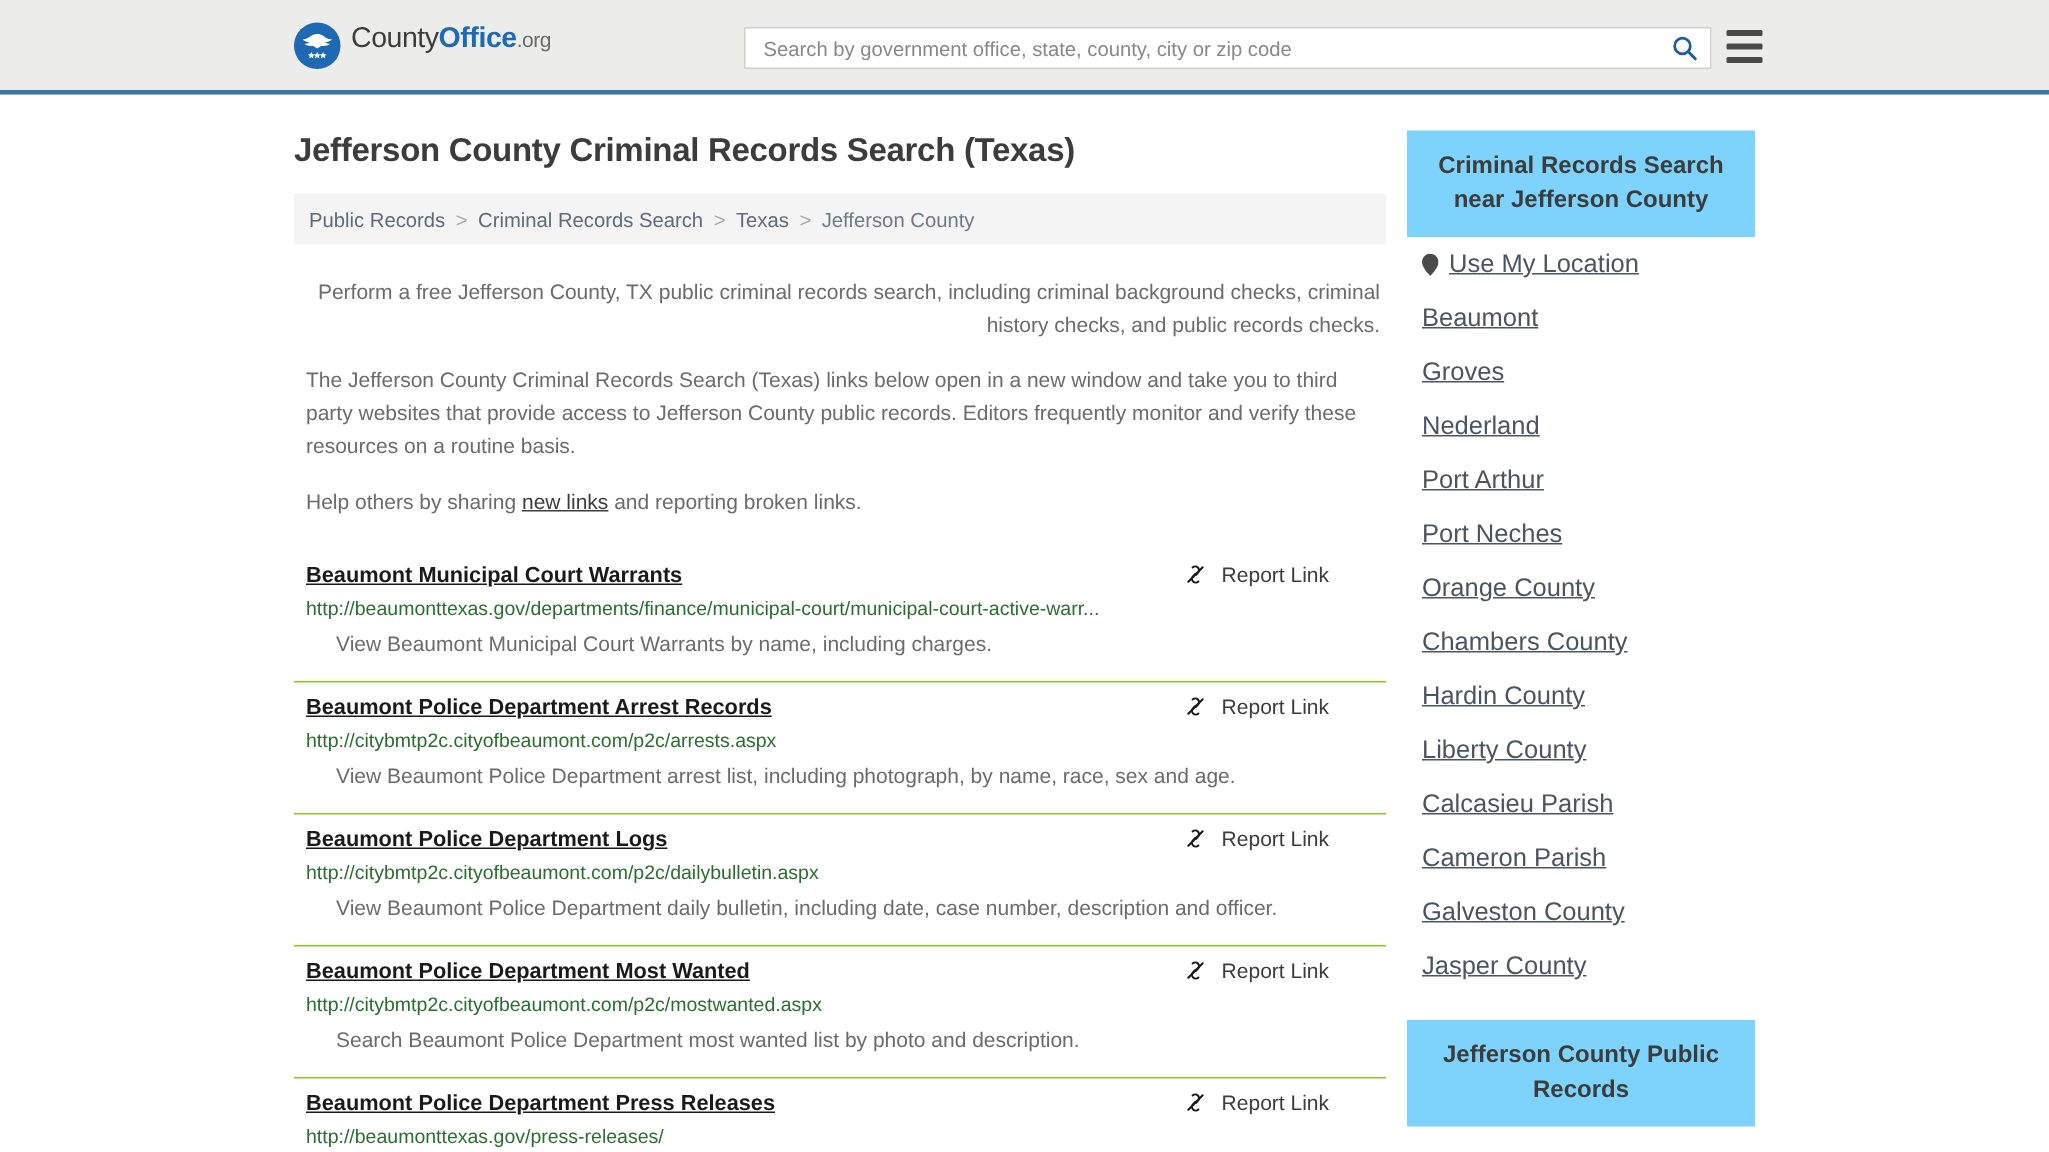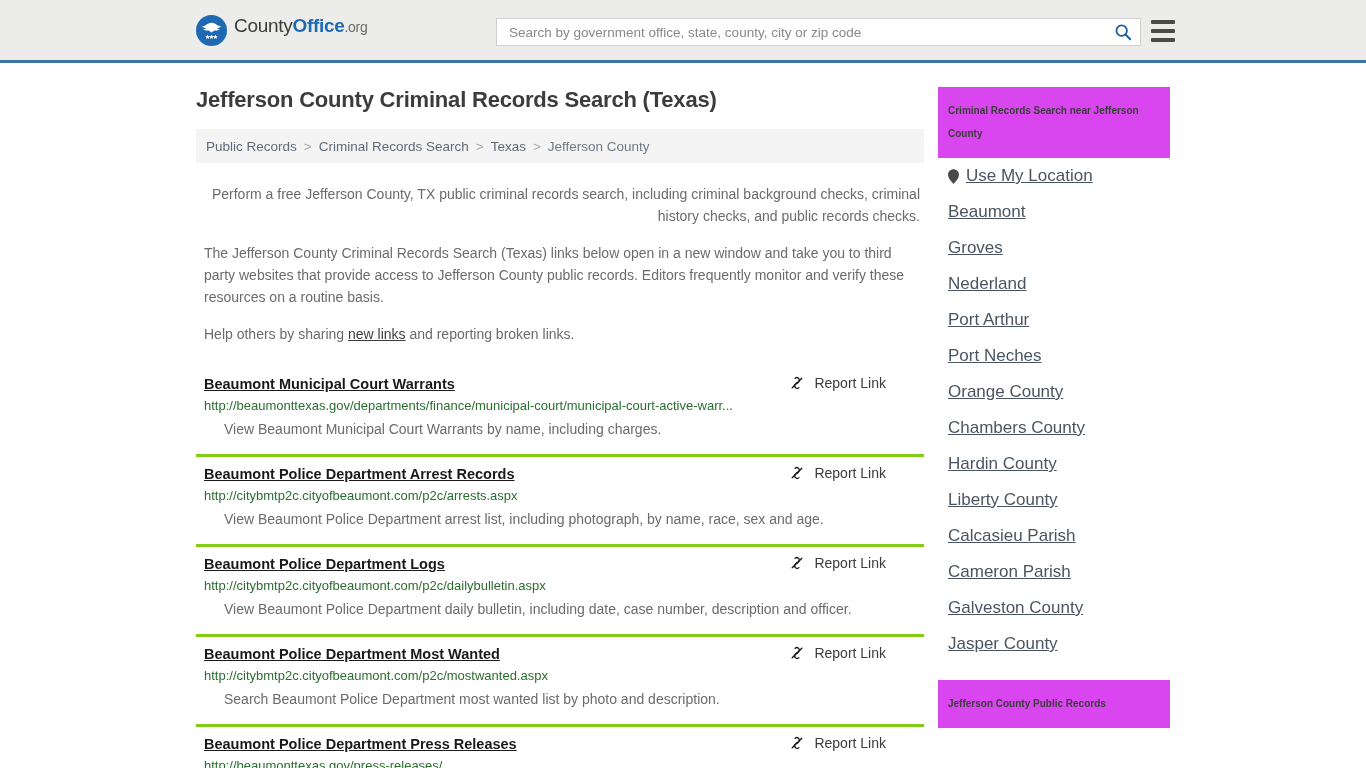--- a/index.html
+++ b/index.html
@@ -130,21 +130,21 @@
   .intro a.inline-link {
     color: #3c3c3c;
     text-decoration: underline;
     font-weight: normal;
     cursor: pointer;
   }
 
   
   .results { margin-top: 22px; }
   .result {
-    border-bottom: 3px solid #84cc16;
+    border-bottom: 1px solid #84cc16;
     padding: 8px 0 14px 8px;
     position: relative;
   }
   .result:first-child { border-top: none; }
   .result-title {
     font-size: 14.5px;
     font-weight: bold;
     color: #1a1a1a;
     text-decoration: underline;
     display: inline-block;
@@ -177,26 +177,27 @@
   .broken-ico { width: 16px; height: 16px; display:block; }
 
   
   .sidebar {
     position: absolute;
     left: 938px; top: 24px;
     width: 232px;
   }
   .panel { margin-bottom: 18px; }
   .panel-head {
-    background: #d946ef;
+    background: #7dd3fc;
     padding: 12px 10px 13px 10px;
-    font-size: 10px;
+    font-size: 16px;
     font-weight: bold;
     color: #3c3c3c;
     line-height: 23px;
+    text-align: center;
   }
   .panel-list { padding: 0 0 0 10px; }
   .panel-list .row {
     display: flex; align-items: center;
     gap: 7px;
     height: 36px;
   }
   .panel-list a {
     font-size: 17px;
     color: #4a5560;

